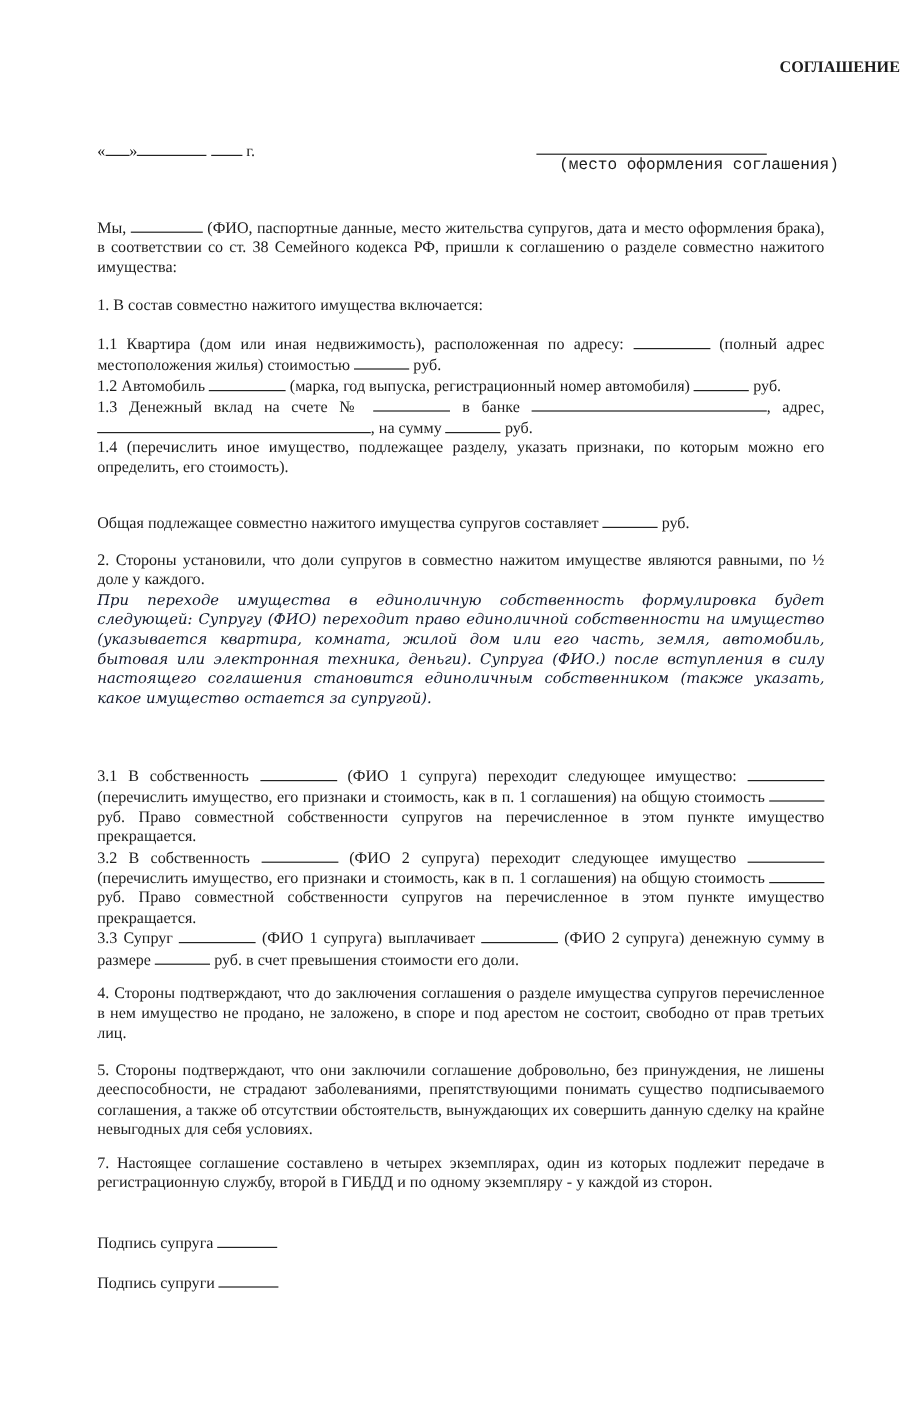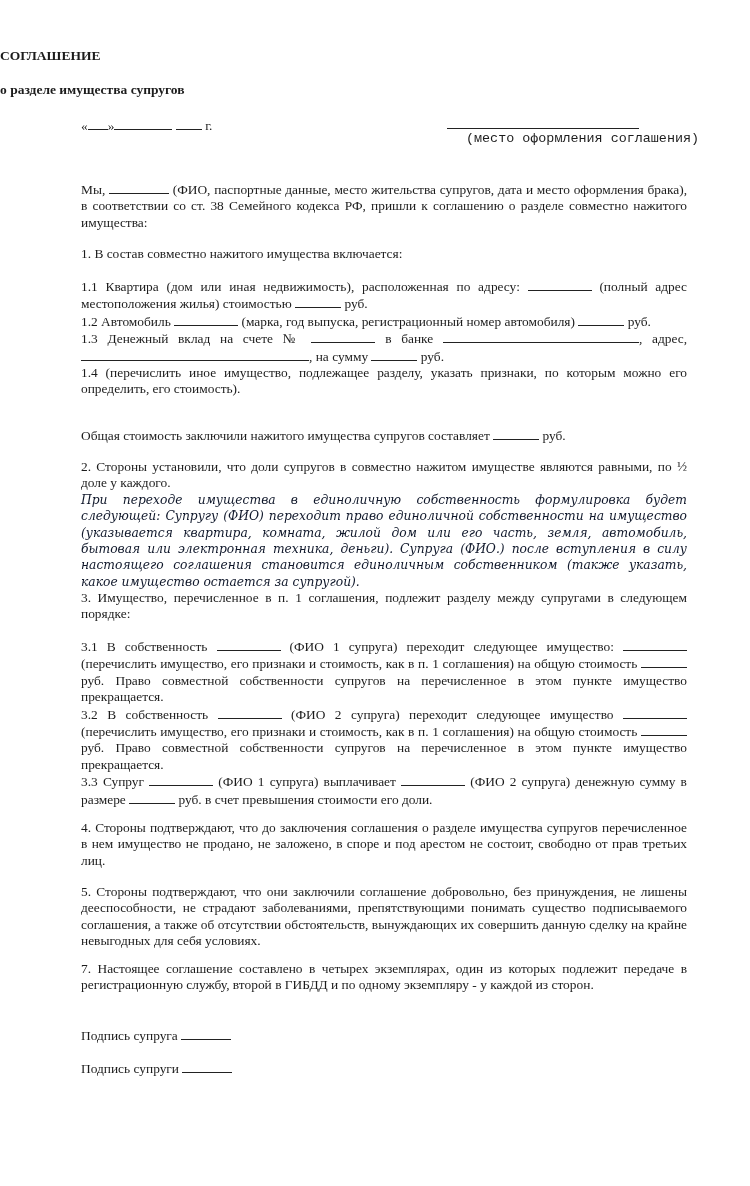--- a/index.html
+++ b/index.html
@@ -3,41 +3,40 @@
   <meta charset="utf-8">
   <style>
     html, body { margin: 0; padding: 0; background: #ffffff; }
     body { width: 750px; height: 1186px; position: relative; overflow: hidden; }
     .page {
       position: absolute; left: 0; top: 0; width: 750px; height: 1186px;
       font-family: "Liberation Serif", "DejaVu Serif", serif;
       color: #1c1c1c; font-size: 13.4px; line-height: 16.4px;
     }
     .title {
-      position: absolute; left: 0; width: 750px; text-align: left;
+      position: absolute; left: 0; width: 750px; text-align: right;
       font-weight: bold; font-size: 13.5px;
     }
     .blk { position: absolute; left: 81px; width: 606px; text-align: justify; }
     .blk p { margin: 0; }
     .note {
       color: #0f172a; font-style: italic;
       font-family: "DejaVu Serif", serif; font-size: 12.3px; line-height: 16.4px;
     }
     .u { display: inline-block; border-bottom: 1px solid #222; height: 12px; vertical-align: baseline; }
     .place-line { position: absolute; left: 447px; top: 128px; width: 192px; border-bottom: 1px solid #222; }
     .place-caption { position: absolute; left: 466px; top: 131px; font-family: Liberation Mono, monospace; }
     .date-line { position: absolute; left: 81px; top: 117px; }
   </style>
 </head>
 <body>
 
 <div class="page">
 
   <div class="title" style="top:48px;">СОГЛАШЕНИЕ</div>
-  <div class="title" style="top:82px;">о разделе имущества супругов</div>
 
   <div class="date-line">
     <span>«</span><span class="u" style="width:20px;"></span><span>»</span><span class="u" style="width:58px;"></span>
     <span class="u" style="width:26px;"></span>
     <span>г.</span>
   </div>
 
   <div class="place-line"></div>
   <div class="place-caption">(место оформления соглашения)</div>
 
@@ -48,29 +47,28 @@
   <div class="blk" style="top:246px;">1. В состав совместно нажитого имущества включается:</div>
 
   <div class="blk" style="top:278px;">
     <p><span>1.1 Квартира (дом или иная недвижимость), расположенная по адресу:</span> <span class="u" style="width:64px;"></span> <span>(полный адрес местоположения жилья) стоимостью</span> <span class="u" style="width:46px;"></span> <span>руб.</span></p>
     <p><span>1.2 Автомобиль</span> <span class="u" style="width:64px;"></span> <span>(марка, год выпуска, регистрационный номер автомобиля)</span> <span class="u" style="width:46px;"></span> <span>руб.</span></p>
     <p><span>1.3 Денежный вклад на счете №</span> <span class="u" style="width:64px;"></span> <span>в банке</span> <span class="u" style="width:196px;"></span><span>, адрес,</span> <span class="u" style="width:228px;"></span><span>, на сумму</span> <span class="u" style="width:46px;"></span> <span>руб.</span></p>
     <p>1.4 (перечислить иное имущество, подлежащее разделу, указать признаки, по которым можно его определить, его стоимость).</p>
   </div>
 
   <div class="blk" style="top:427px;">
-    <span>Общая стоимость заключили нажитого имущества супругов составляет</span> <span class="u" style="width:46px;"></span> <span>руб.</span>
+    <span>Общая подлежащее совместно нажитого имущества супругов составляет</span> <span class="u" style="width:46px;"></span> <span>руб.</span>
   </div>
 
   <div class="blk" style="top:459px;">
     <p>2. Стороны установили, что доли супругов в совместно нажитом имуществе являются равными, по ½ доле у каждого.</p>
     <p class="note">При переходе имущества в единоличную собственность формулировка будет следующей: Супругу (ФИО) переходит право единоличной собственности на имущество (указывается квартира, комната, жилой дом или его часть, земля, автомобиль, бытовая или электронная техника, деньги). Супруга (ФИО.) после вступления в силу настоящего соглашения становится единоличным собственником (также указать, какое имущество остается за супругой).</p>
   </div>
 
-  <div class="blk" style="top:590px;">3. Имущество, перечисленное в п. 1 соглашения, подлежит разделу между супругами в следующем порядке:</div>
 
   <div class="blk" style="top:638px;">
     <p><span>3.1 В собственность</span> <span class="u" style="width:64px;"></span> <span>(ФИО 1 супруга) переходит следующее имущество:</span> <span class="u" style="width:64px;"></span> <span>(перечислить имущество, его признаки и стоимость, как в п. 1 соглашения) на общую стоимость</span> <span class="u" style="width:46px;"></span> <span>руб. Право совместной собственности супругов на перечисленное в этом пункте имущество прекращается.</span></p>
     <p><span>3.2 В собственность</span> <span class="u" style="width:64px;"></span> <span>(ФИО 2 супруга) переходит следующее имущество</span> <span class="u" style="width:64px;"></span> <span>(перечислить имущество, его признаки и стоимость, как в п. 1 соглашения) на общую стоимость</span> <span class="u" style="width:46px;"></span> <span>руб. Право совместной собственности супругов на перечисленное в этом пункте имущество прекращается.</span></p>
     <p><span>3.3 Супруг</span> <span class="u" style="width:64px;"></span> <span>(ФИО 1 супруга) выплачивает</span> <span class="u" style="width:64px;"></span> <span>(ФИО 2 супруга) денежную сумму в размере</span> <span class="u" style="width:46px;"></span> <span>руб. в счет превышения стоимости его доли.</span></p>
   </div>
 
   <div class="blk" style="top:820px;">4. Стороны подтверждают, что до заключения соглашения о разделе имущества супругов перечисленное в нем имущество не продано, не заложено, в споре и под арестом не состоит, свободно от прав третьих лиц.</div>
 
   <div class="blk" style="top:884px;">5. Стороны подтверждают, что они заключили соглашение добровольно, без принуждения, не лишены дееспособности, не страдают заболеваниями, препятствующими понимать существо подписываемого соглашения, а также об отсутствии обстоятельств, вынуждающих их совершить данную сделку на крайне невыгодных для себя условиях.</div>

